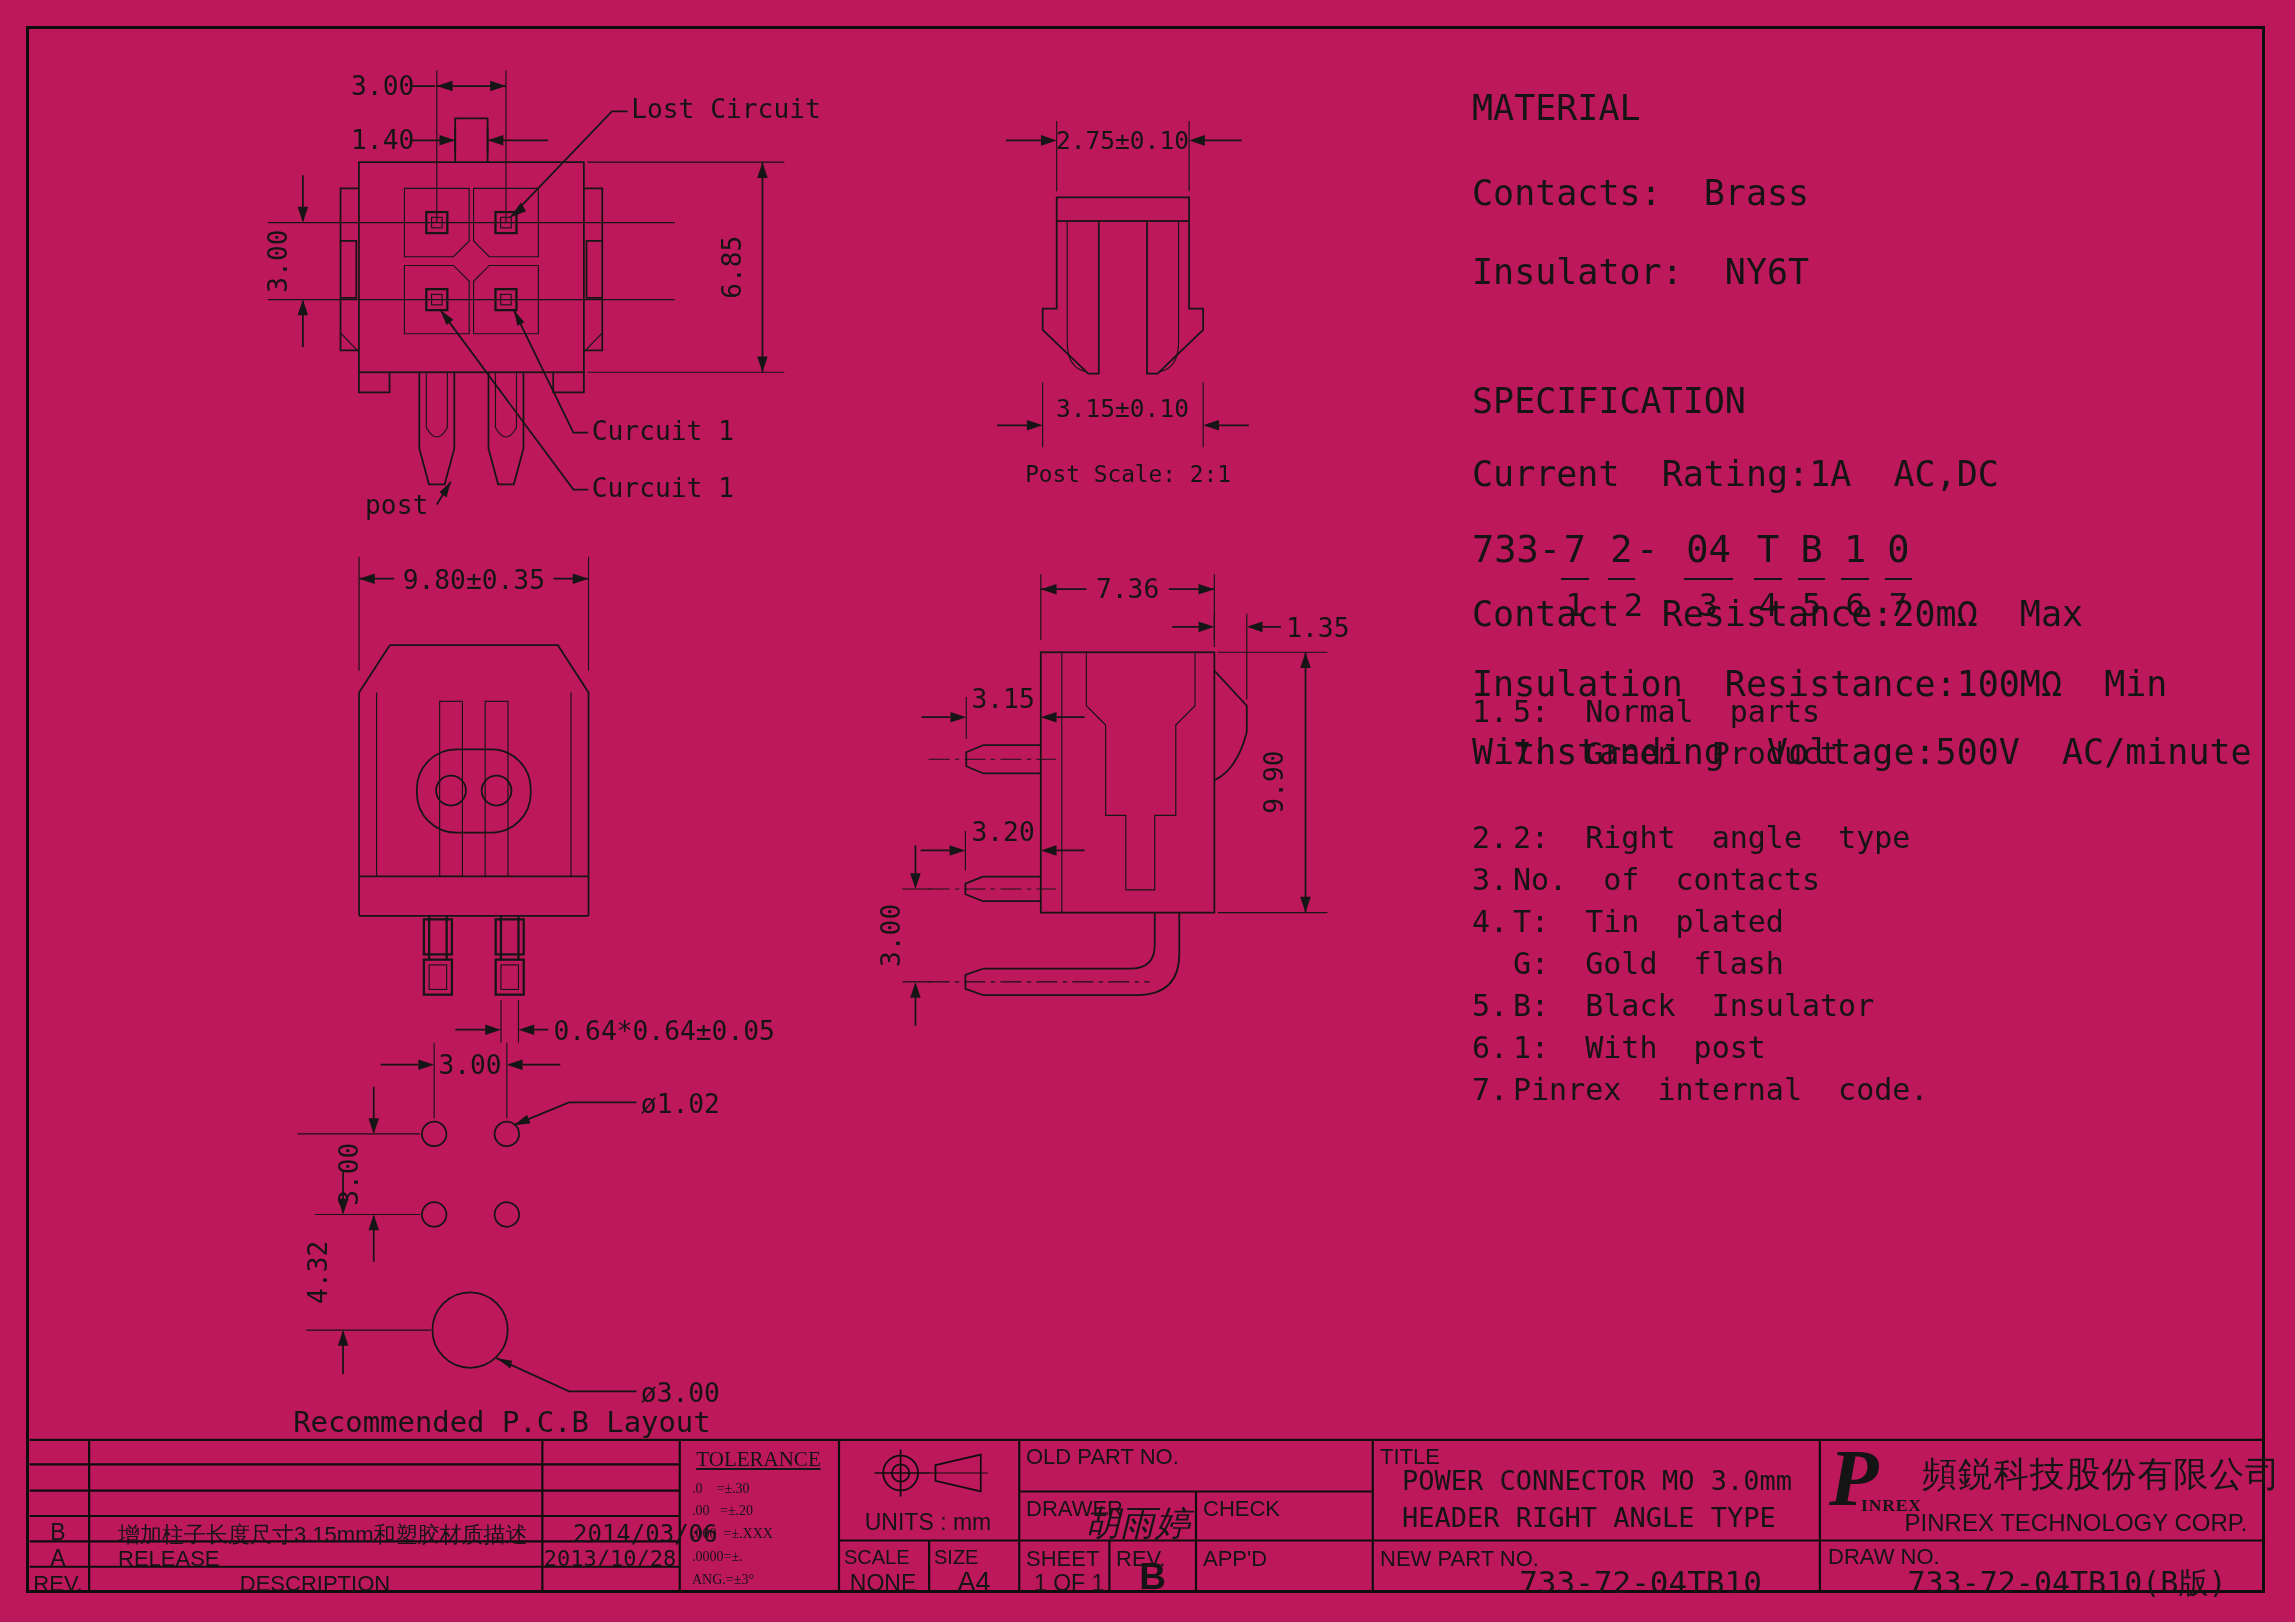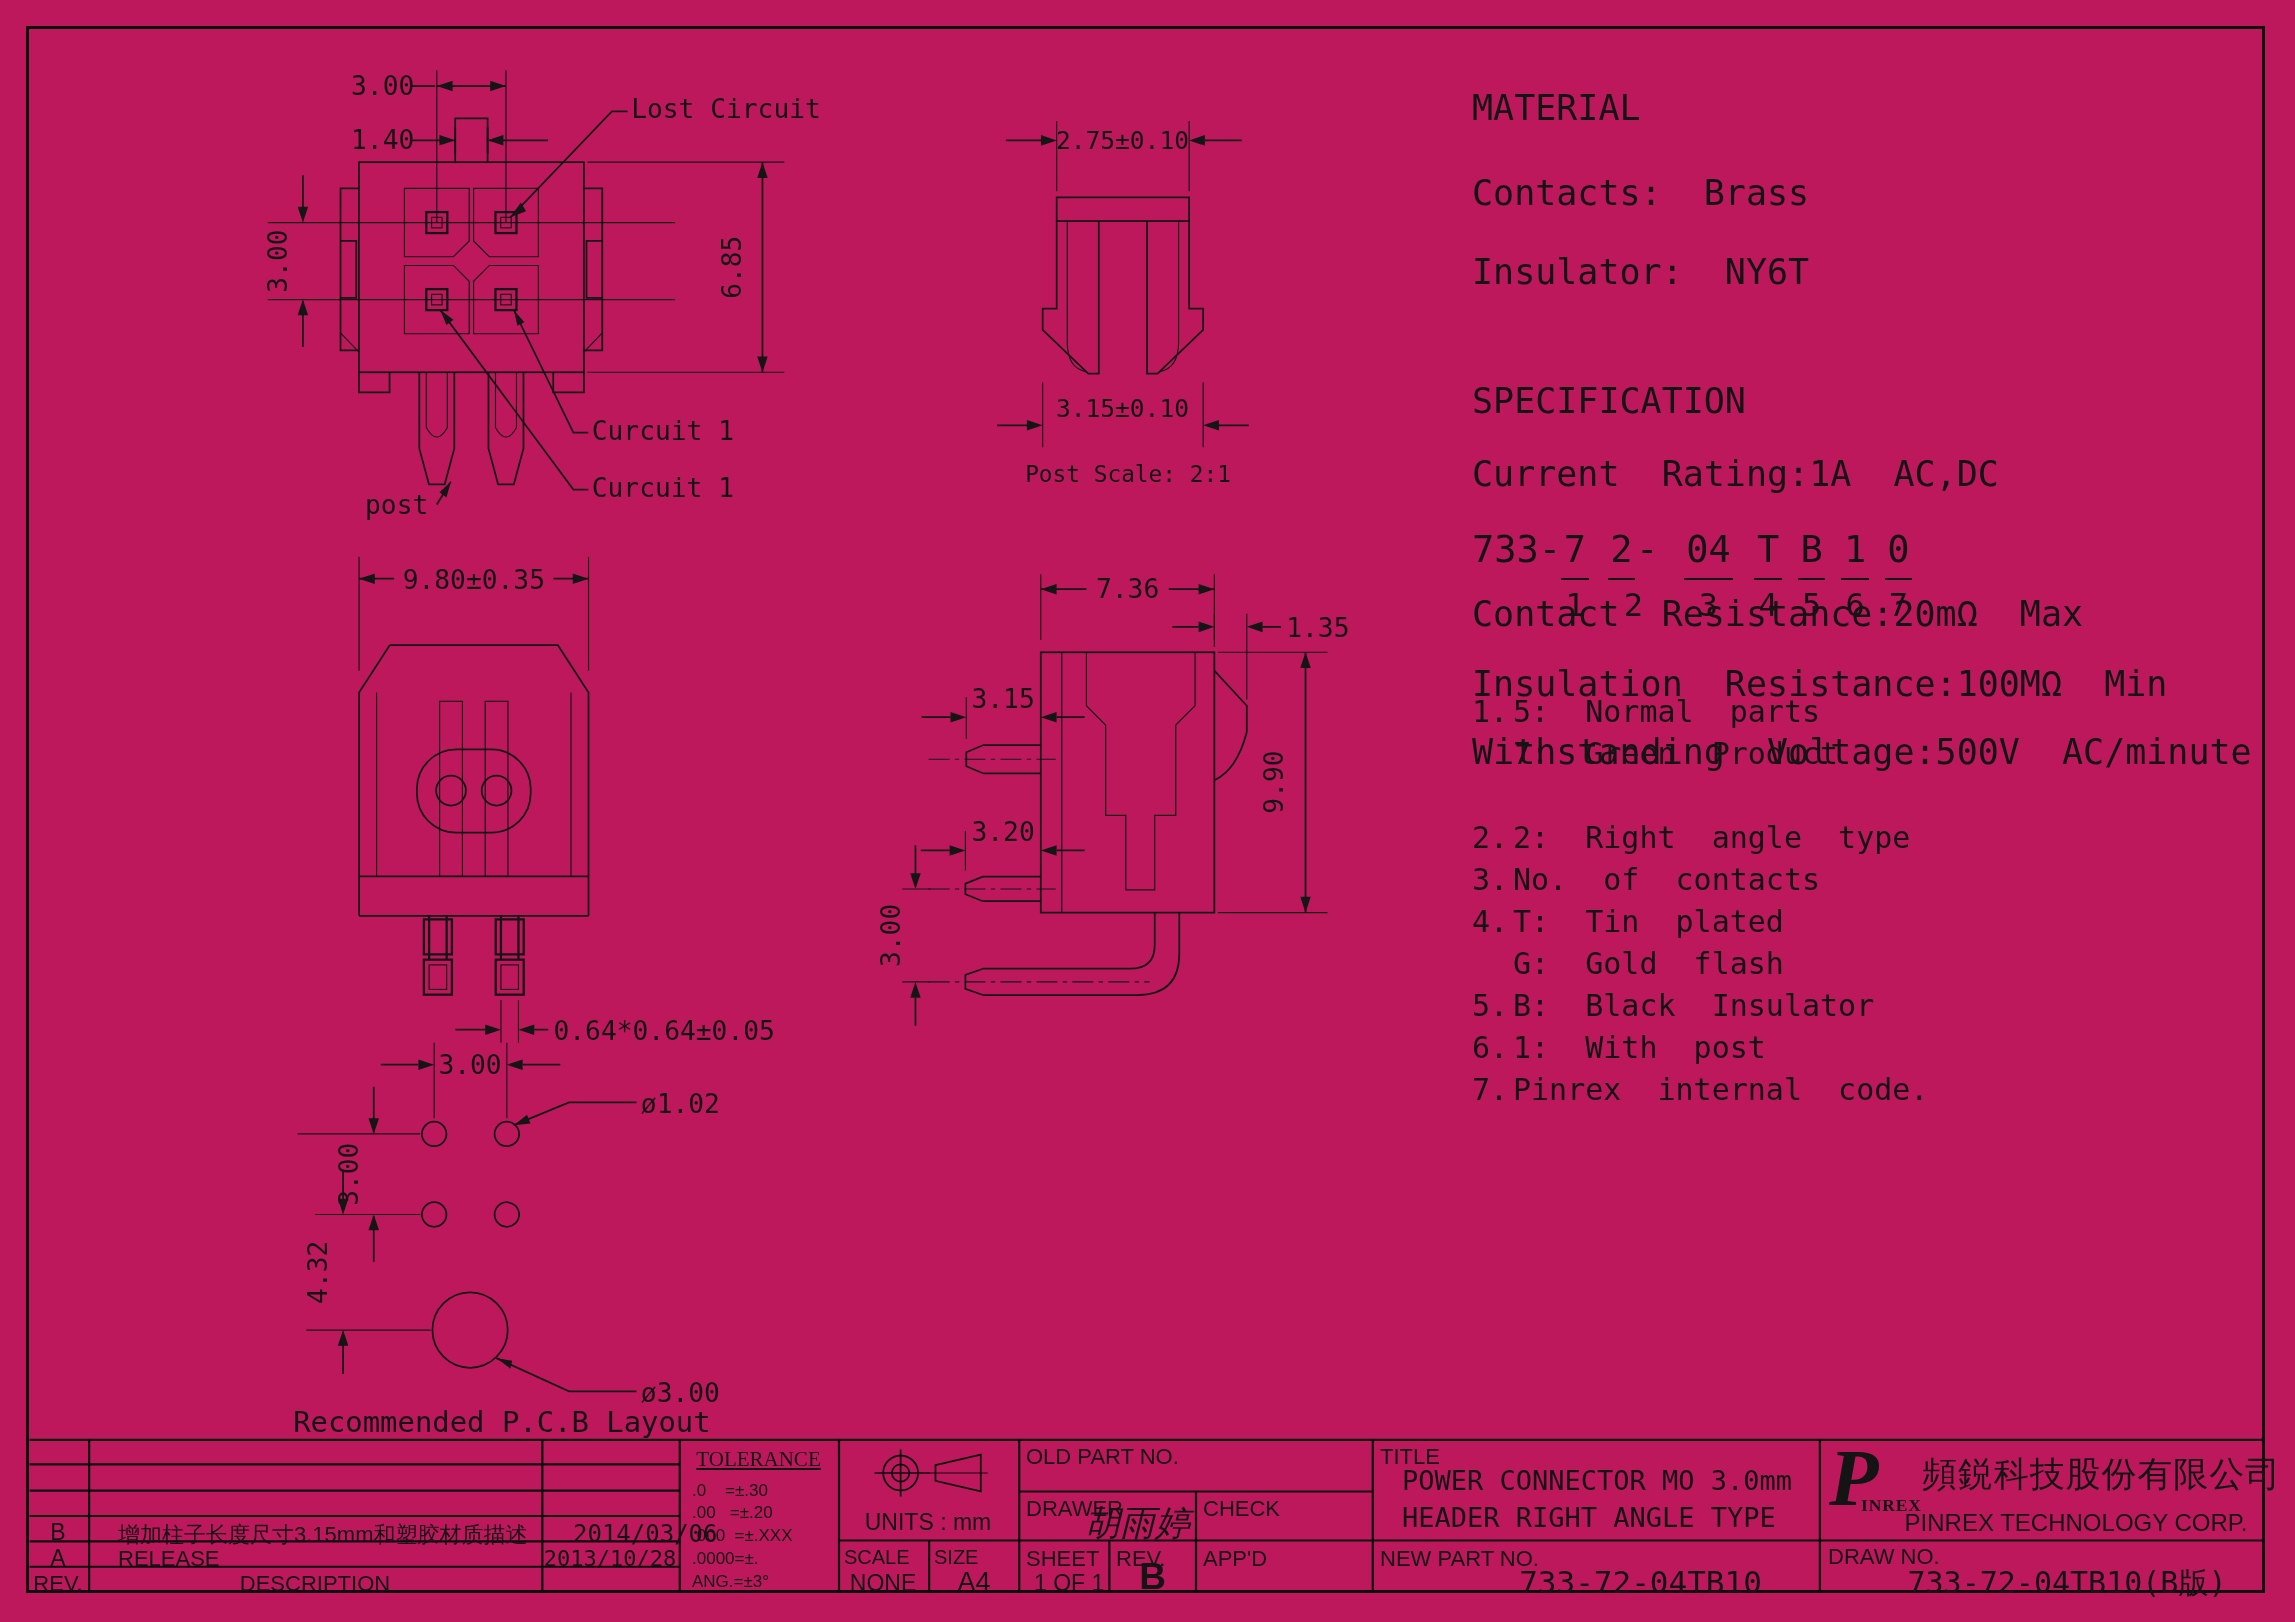--- a/index.html
+++ b/index.html
@@ -26,21 +26,21 @@
   #pcode{position:absolute;left:1472px;top:528px;display:flex;align-items:flex-start;font-size:37px;}
   .pc-unit{display:flex;flex-direction:column;align-items:center;}
   .pc-top{display:flex;align-items:flex-start;}
   .pc-char{border-bottom:2.6px solid #141414;padding:0 2.6px 7px 2.6px;}
   .pc-suffix{padding:0 0.9px;}
   .pc-num{font-size:32px;margin-top:6.1px;}
   
   .tb{font-family:"Liberation Sans",sans-serif;position:absolute;white-space:pre;}
   .lab{font-size:20px;}
   .ctr{text-align:center;}
-  .tol-line{font-family:Liberation Sans, sans-serif;font-size:17px;}
+  .tol-line{font-family:Liberation Serif, serif;font-size:14px;}
   .serif{font-family:"Liberation Serif",serif;}
   #logo{position:absolute;left:1829px;top:1444px;width:91px;height:91px;}
   #logo .P{position:absolute;left:0;top:-12.3px;font-family:"Liberation Serif",serif;
            font-style:italic;font-weight:bold;font-size:81px;}
   #logo .rest{position:absolute;left:32px;top:51px;font-family:"Liberation Serif",serif;
            font-weight:bold;font-size:17.5px;letter-spacing:0.9px;}
 </style>
 </head>
 <body>
 

